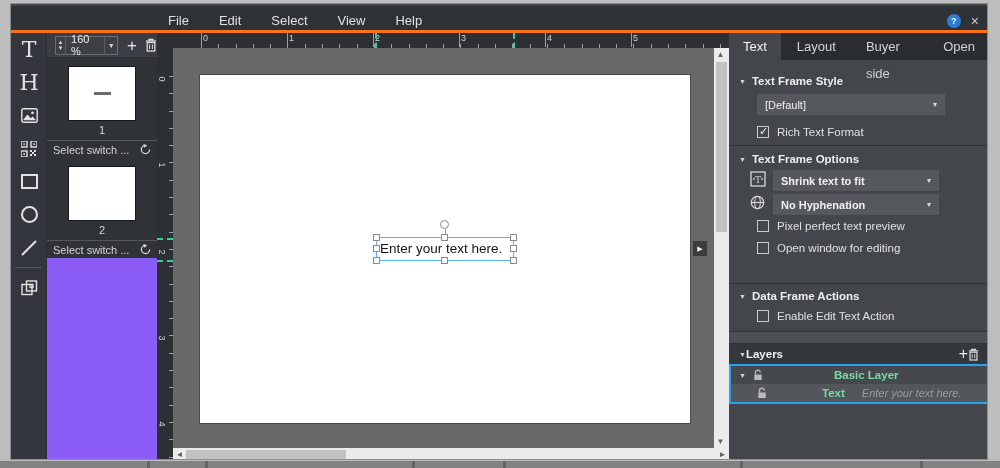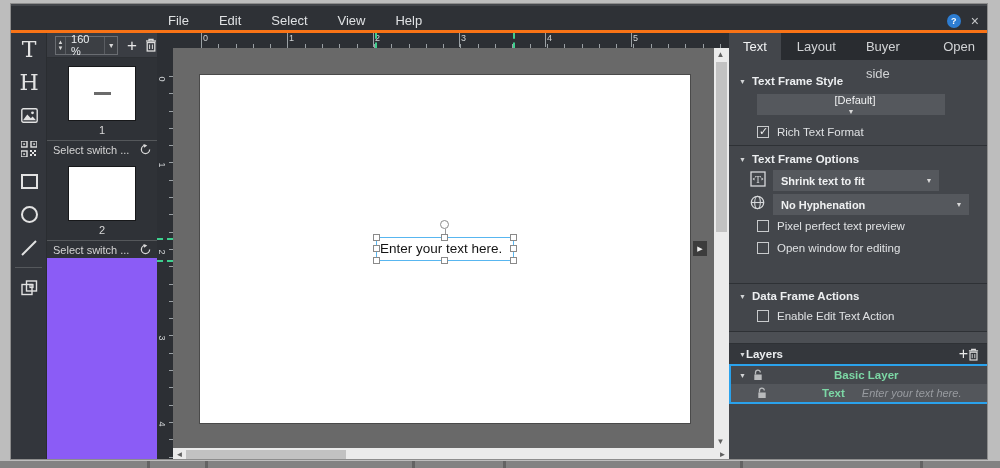--- a/index.html
+++ b/index.html
@@ -305,21 +305,21 @@
       <span class="tab active">Text</span>
       <span class="tab">Layout</span>
       <span class="tab">Buyer side</span>
       <span class="tab">Open</span>
     </div>
 
     <div class="sec-head" style="top:42px">
       <span class="tri">▼</span>
       <span>Text Frame Style</span>
     </div>
-    <div class="dropdown" style="left:28px; top:61px; width:188px;flex-direction:column;">
+    <div class="dropdown" style="left:28px; top:61px; width:188px;">
       <span class="dval">[Default]</span>
       <span class="darr">▼</span>
     </div>
     <div class="cb-row" style="left:28px; top:93px;">
       <span class="cbox checked"></span>
       <span>Rich Text Format</span>
     </div>
     <div class="divline" style="top:112px"></div>
 
     <div class="sec-head" style="top:120px">
@@ -338,21 +338,21 @@
       <span class="dval" style="font-weight:bold">Shrink text to fit</span>
       <span class="darr">▼</span>
     </div>
     <span style="position:absolute;left:21px;top:162px">
         <svg width="15" height="15" viewBox="0 0 15 15">
           <circle cx="7.5" cy="7.5" r="6.2" fill="none" stroke="#d6d8da" stroke-width="1.3"></circle>
           <ellipse cx="7.5" cy="7.5" rx="2.8" ry="6.2" fill="none" stroke="#d6d8da" stroke-width="1.1"></ellipse>
           <line x1="1.5" y1="7.5" x2="13.5" y2="7.5" stroke="#d6d8da" stroke-width="1.1"></line>
         </svg>
       </span>
-    <div class="dropdown" style="left:44px; top:161px; width:196px;">
+    <div class="dropdown" style="left:44px; top:161px; width:166px;">
       <span class="dval" style="font-weight:bold">No Hyphenation</span>
       <span class="darr">▼</span>
     </div>
     <div class="cb-row" style="left:28px; top:187px;">
       <span class="cbox"></span>
       <span>Pixel perfect text preview</span>
     </div>
     <div class="cb-row" style="left:28px; top:209px;">
       <span class="cbox"></span>
       <span>Open window for editing</span>

